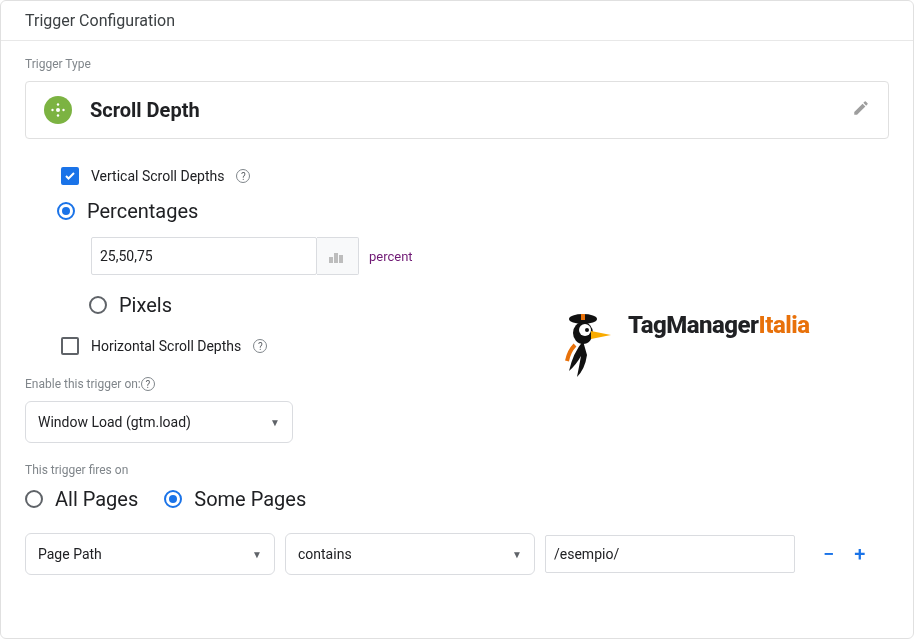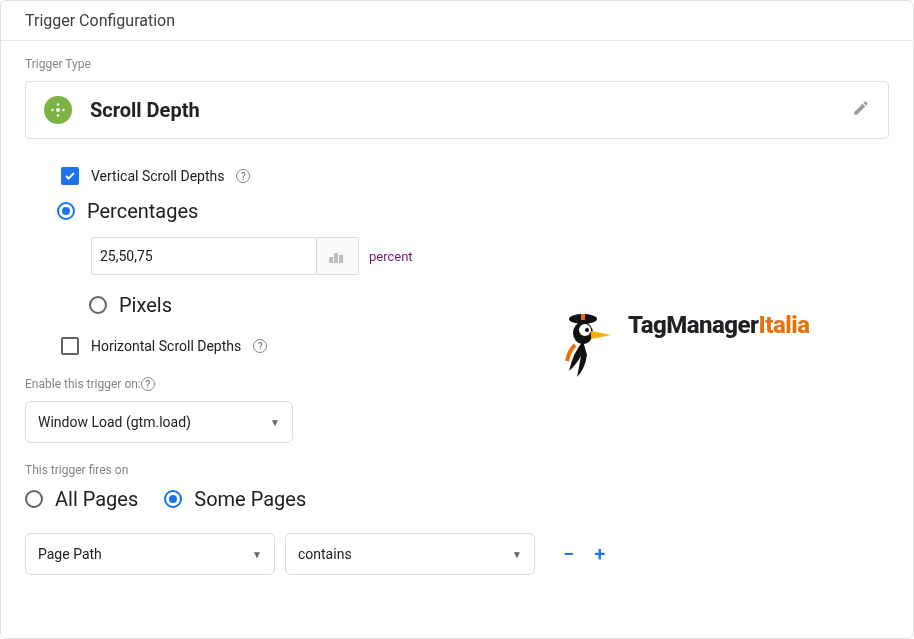--- a/index.html
+++ b/index.html
@@ -131,20 +131,21 @@
 
     <div class="cond-row">
       <div class="select">
         <span>Page Path</span>
         <span class="arrow">▼</span>
       </div>
       <div class="select">
         <span>contains</span>
         <span class="arrow">▼</span>
       </div>
+      <div class="text-input">/esempio/</div>
       <div class="cond-actions">
         <span class="cond-btn">−</span>
         <span class="cond-btn">+</span>
       </div>
     </div>
 
     <div class="logo">
       <svg width="55" height="70" viewBox="0 0 55 70">
         <ellipse cx="22" cy="8" rx="14" ry="5" fill="#111"></ellipse>
         <rect x="20" y="3" width="4" height="6" fill="#e8710a"></rect>

